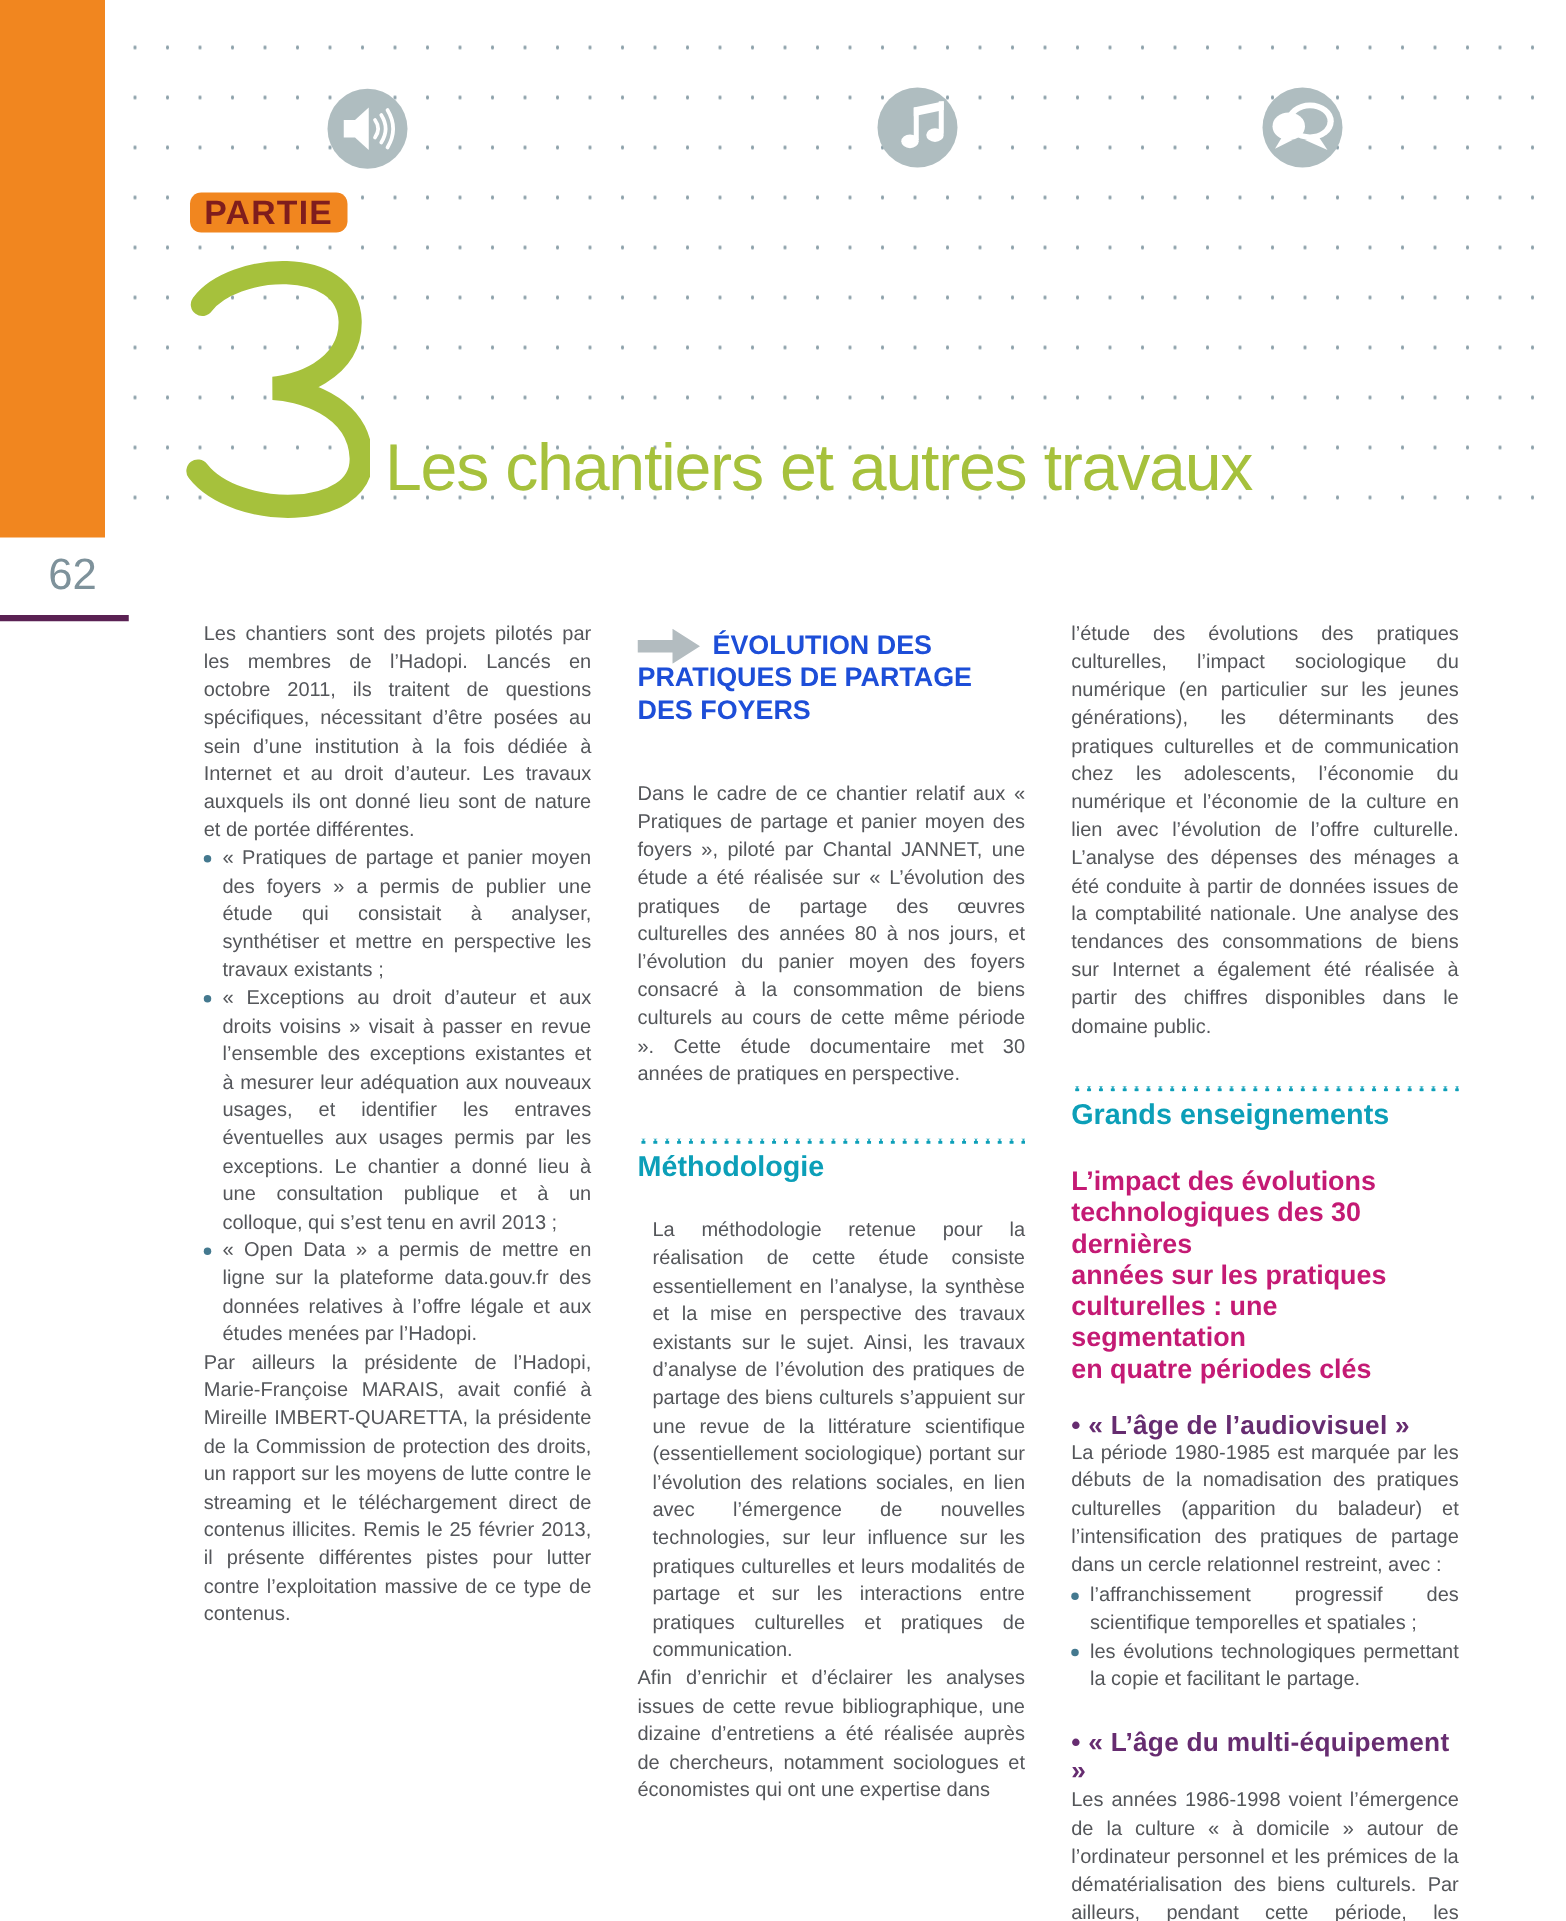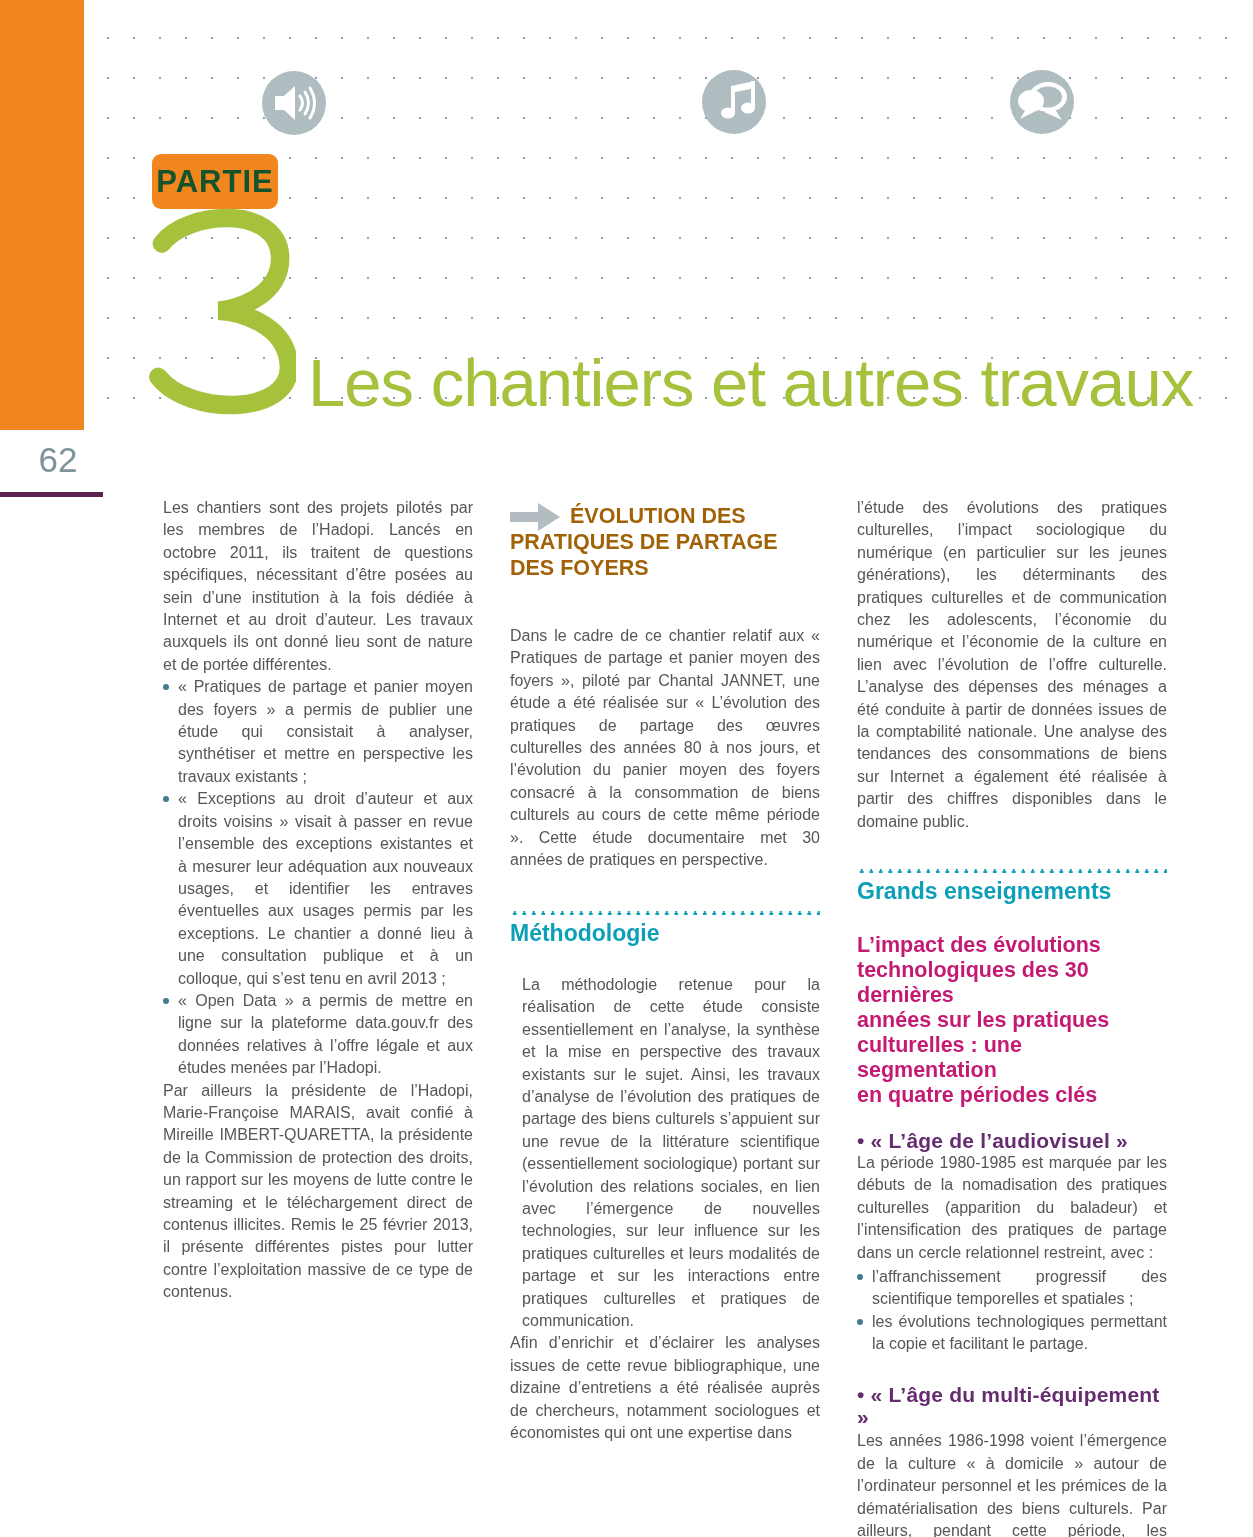--- a/index.html
+++ b/index.html
@@ -16,49 +16,49 @@
     background-size:26px 40px; background-position:2px 12px;
   }
   .orange-bar { position:absolute; left:0; top:0; width:84px; height:430px; background:#f1861f; }
 
   .icon-circle { position:absolute; width:64px; height:64px; border-radius:50%; background:#afbdc0; }
   .icon-speaker { left:262px; top:71px; }
   .icon-music   { left:702px; top:70px; }
   .icon-chat    { left:1010px; top:70px; }
 
   .partie-badge {
-    position:absolute; left:152px; top:154px; width:126px; height:55px;
-    background:#f1861f; border-radius:9px; color:#14532d;
-    font-size:31px; font-weight:bold; letter-spacing:1px;
+    position:absolute; left:152px; top:154px; width:126px; height:32px;
+    background:#f1861f; border-radius:9px; color:#7f1d1d;
+    font-size:27px; font-weight:bold; letter-spacing:1px;
     display:flex; align-items:center; justify-content:center;
   }
   .big-three { position:absolute; left:146px; top:192px; }
   .page-title {
     position:absolute; left:308px; top:346px; width:900px;
-    color:#a6c13c; font-size:67px; font-weight:400; letter-spacing:-1px; line-height:1.1;
+    color:#a6c13c; font-size:53px; font-weight:400; letter-spacing:-1px; line-height:1.1;
   }
   .page-number {
     position:absolute; left:30px; top:440px; width:56px; text-align:center;
     color:#7e929b; font-size:35px; font-weight:400;
   }
   .purple-rule { position:absolute; left:0; top:492px; width:103px; height:5px; background:#5a2153; }
 
   
   .content { position:absolute; left:163px; top:497px; width:1004px; display:flex; gap:37px; }
   .col { flex:1 1 0; color:#54565a; font-size:16px; line-height:22.4px; }
   .col p { text-align:justify; }
 
   .blist { list-style:none; }
   .blist .bitem { position:relative; padding-left:15px; text-align:justify; }
   .bullet-dot {
     position:absolute; left:0; top:8px; width:6px; height:6px; border-radius:50%;
     background:#44798f; display:inline-block;
   }
 
-  .c2-heading { position:relative; color:#a16207; font-size:21.5px; line-height:26px;
+  .c2-heading { position:relative; color:#1d4ed8; font-size:21.5px; line-height:26px;
     font-weight:bold; margin-top:6px; }
   .c2-heading .hline { display:block; }
   .c2-heading .hline.first { padding-left:60px; }
   .arrow-ico { position:absolute; left:0; top:0; }
 
   .dotted-sep {
     height:4px; background-image:radial-gradient(circle, #0c9fb8 1.6px, transparent 1.9px);
     background-size:9.5px 4px; background-position:0 1px;
   }
   .teal-h { color:#0c9fb8; font-size:23px; font-weight:bold; margin-top:7px; }

